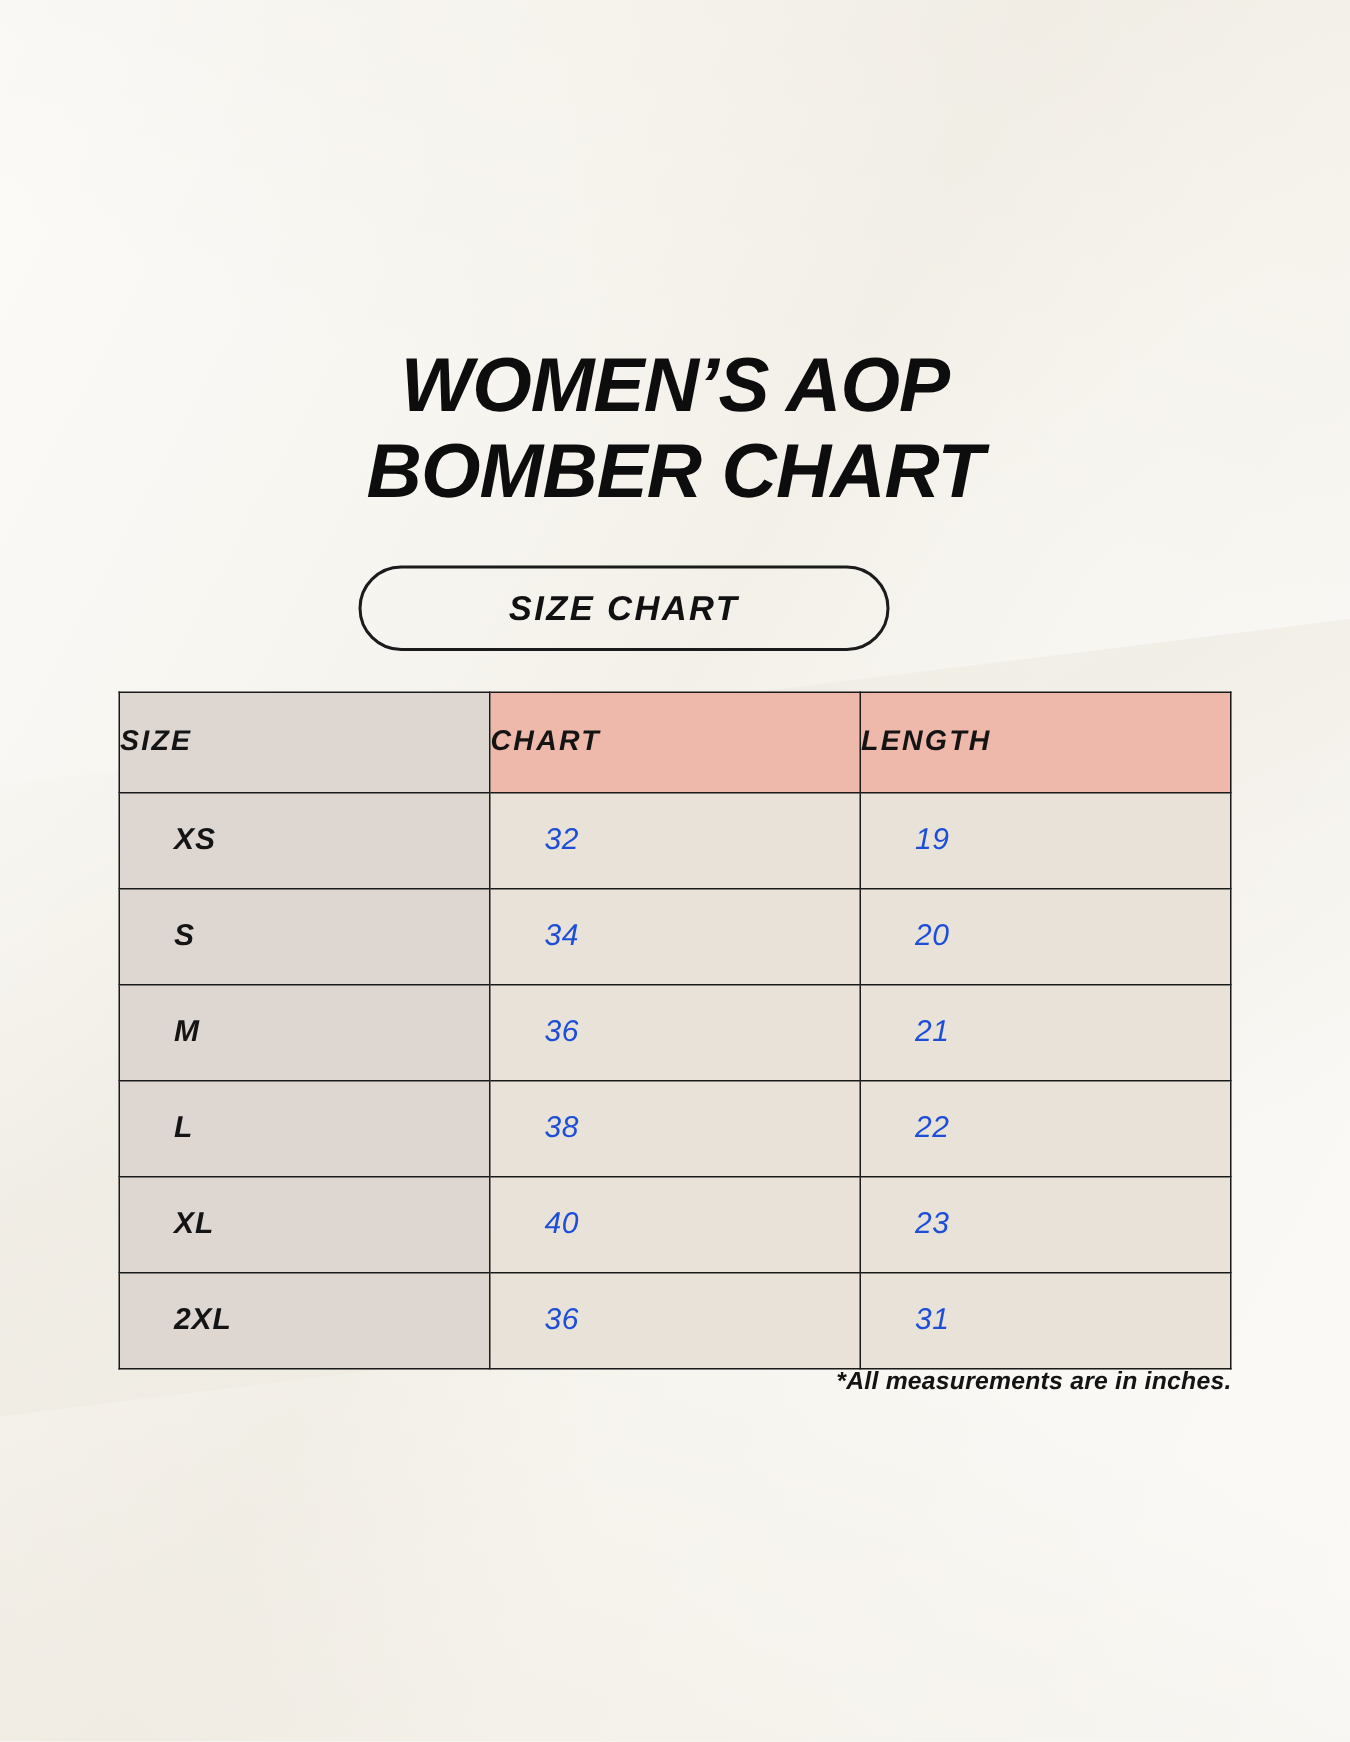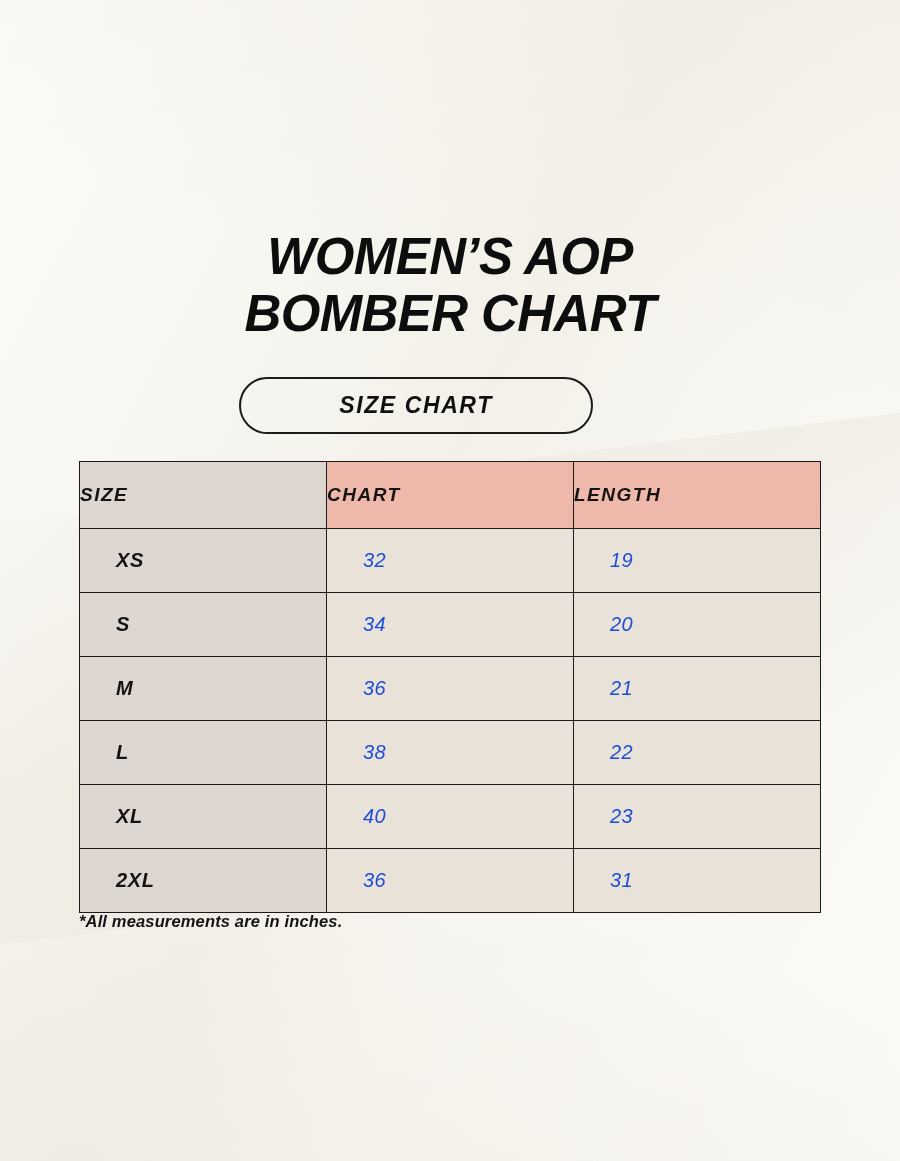--- a/index.html
+++ b/index.html
@@ -159,20 +159,21 @@
     letter-spacing: 0.3px;
     color: #1d4ed8;
   }
 
   
   .footnote {
     position: absolute;
     left: 79px;
     top: 912px;
     width: 742px;
+    text-align: right;
     font-size: 16.5px;
     font-weight: 700;
     letter-spacing: 0.15px;
     color: #141414;
   }
 </style>
 </head>
 <body>
 
 <div class="page">

